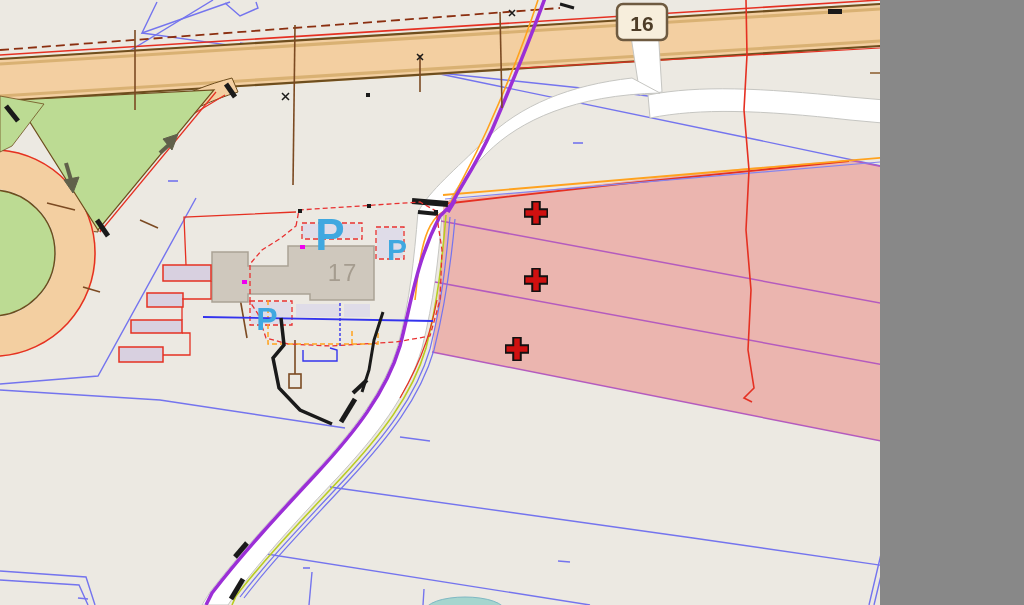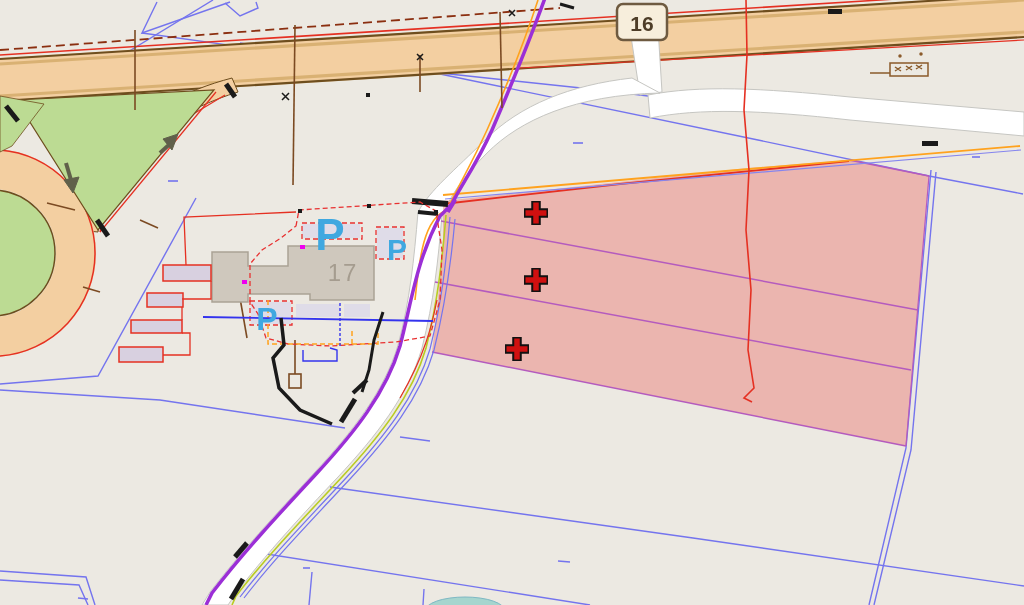--- a/index.html
+++ b/index.html
@@ -1,16 +1,16 @@
 <!DOCTYPE html>
 <html><head>
 <meta charset="utf-8">
 <style>
   html,body{margin:0;padding:0;background:#888;}
-  .map-wrap{width:1024px;height:605px;position:relative;overflow:hidden;background:#a21caf;
+  .map-wrap{width:880px;height:605px;position:relative;overflow:hidden;background:#a21caf;
             font-family:"Liberation Sans", sans-serif;}
   svg{display:block}
   text{user-select:none}
 </style>
 </head>
 <body>
 
 <div class="map-wrap">
 <svg width="1024" height="605" viewBox="0 0 1024 605" xmlns="http://www.w3.org/2000/svg">
 

